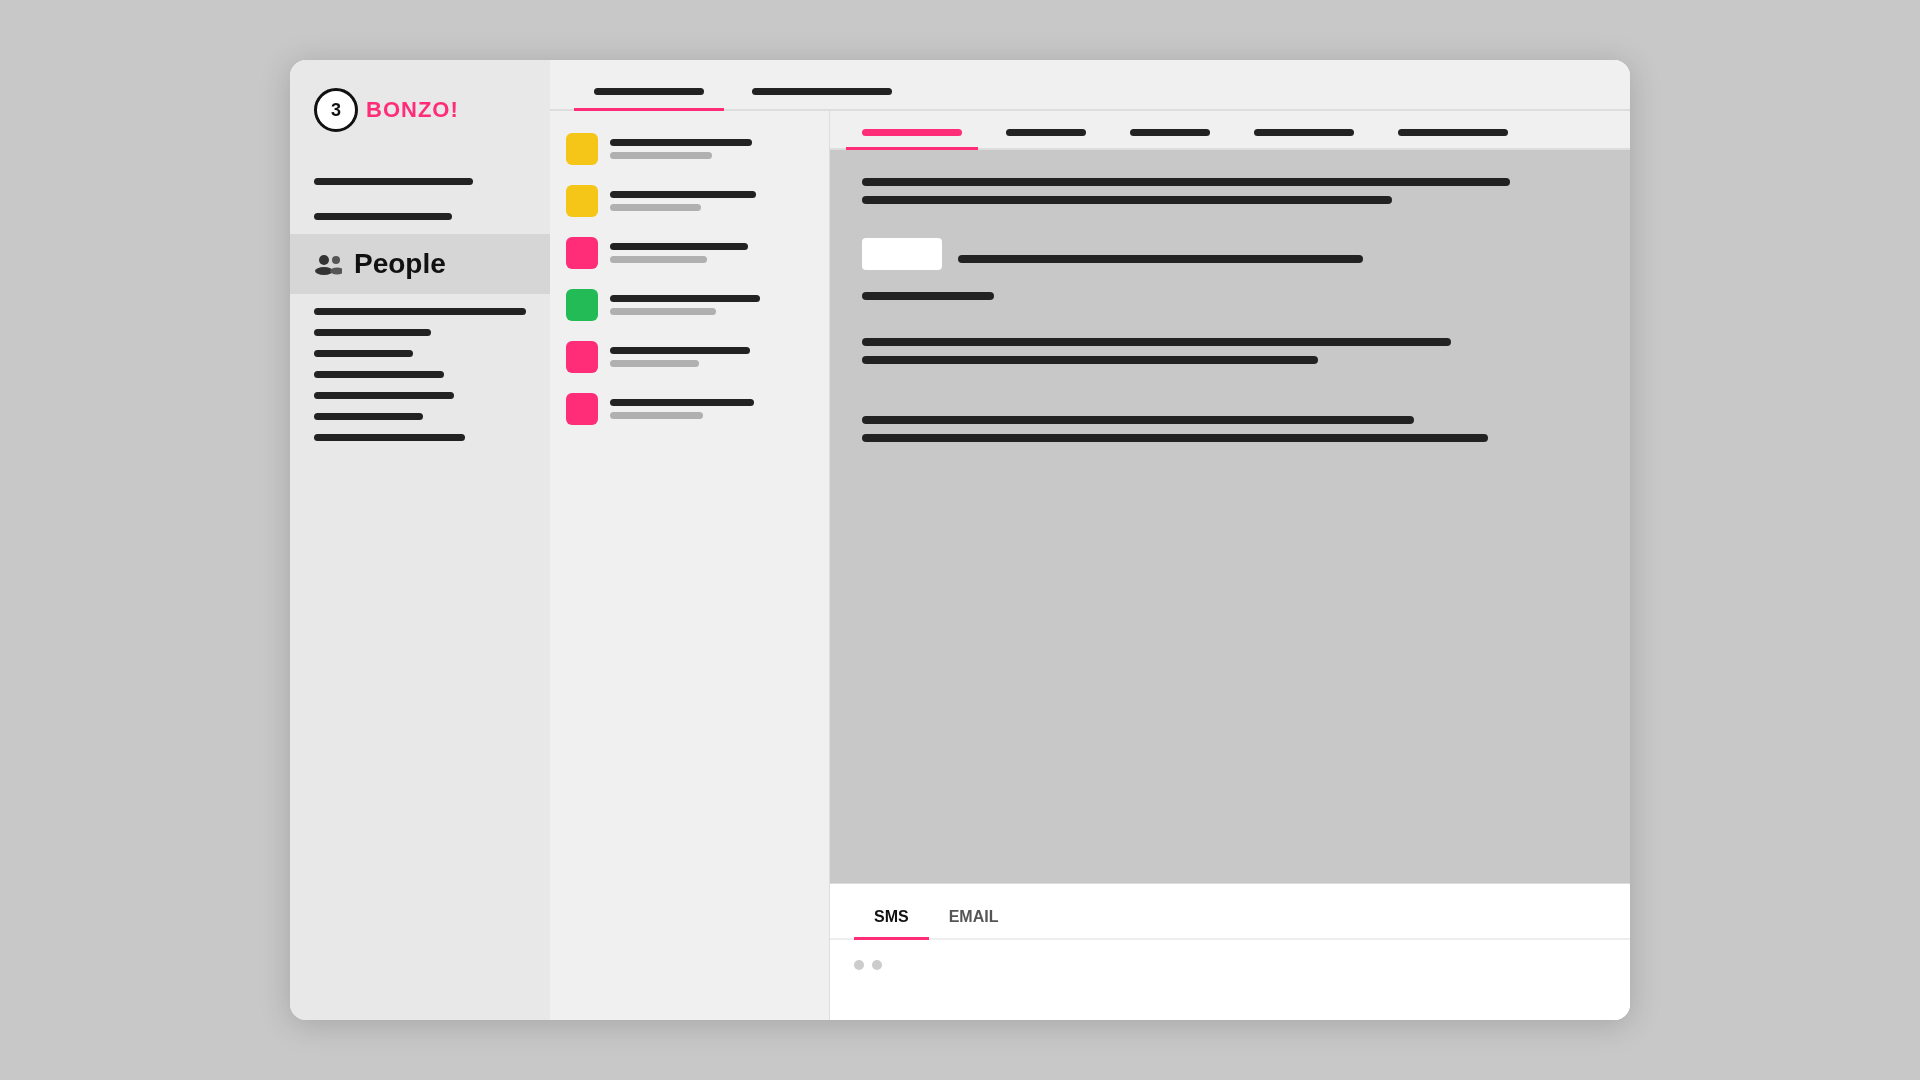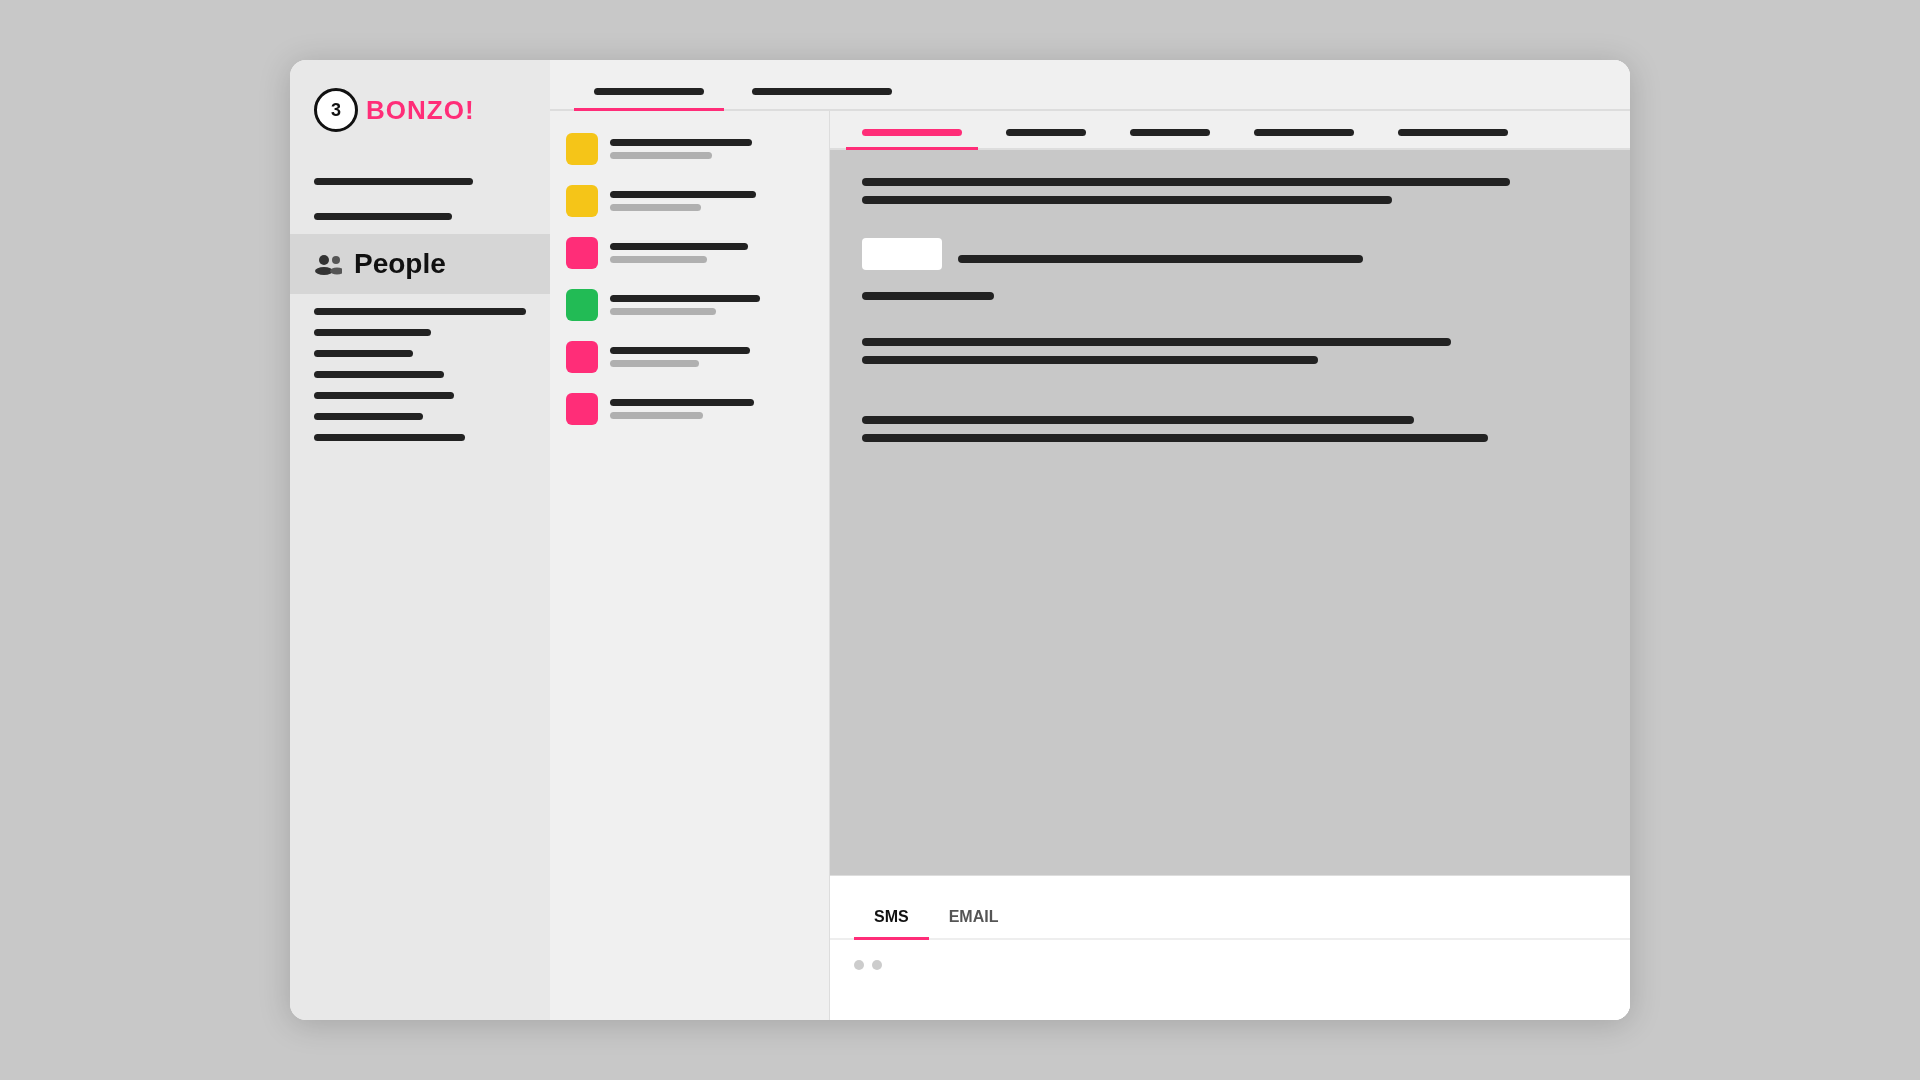--- a/index.html
+++ b/index.html
@@ -43,21 +43,21 @@
       border: 3px solid #111;
       display: flex;
       align-items: center;
       justify-content: center;
       font-weight: 900;
       font-size: 18px;
       color: #111;
       background: #fff;
     }
     .logo-text {
-      font-size: 26px;
+      font-size: 22px;
       font-weight: 900;
       color: #111;
       letter-spacing: 1px;
     }
     .logo-text span { color: #ff2d78; }
     .sidebar-nav {
       display: flex;
       flex-direction: column;
       padding: 8px 0;
     }
@@ -254,21 +254,21 @@
       border-top: 1px solid #ddd;
       padding: 0;
     }
     .sms-email-tabs {
       display: flex;
       gap: 0;
       padding: 0 24px;
       border-bottom: 2px solid #eee;
     }
     .sms-email-tab {
-      padding: 32px 20px 12px 20px;
+      padding: 24px 20px 12px 20px;
       font-size: 16px;
       font-weight: 600;
       color: #555;
       cursor: pointer;
       position: relative;
     }
     .sms-email-tab.active {
       color: #111;
     }
     .sms-email-tab.active::after {

